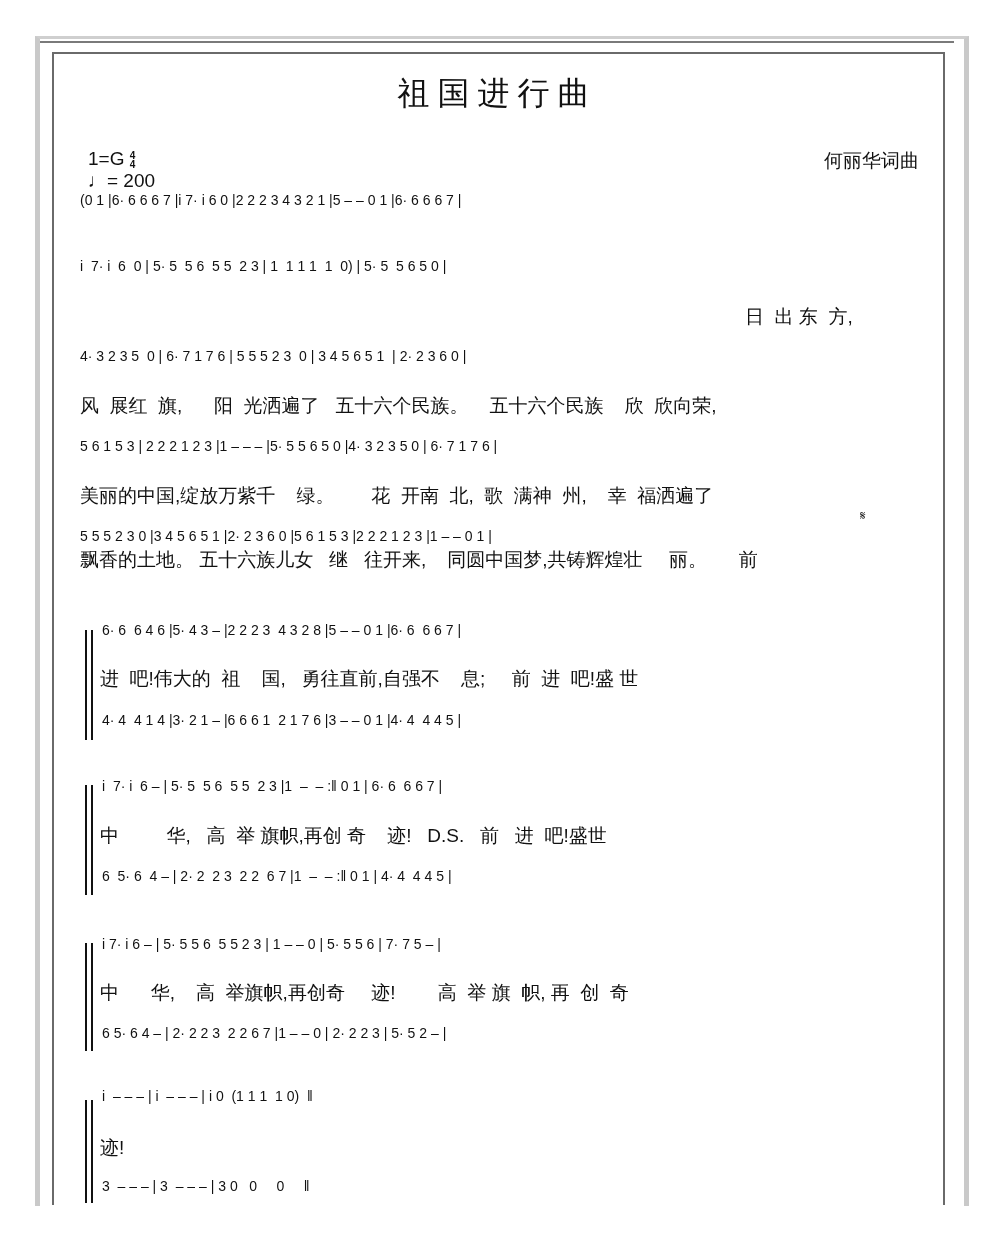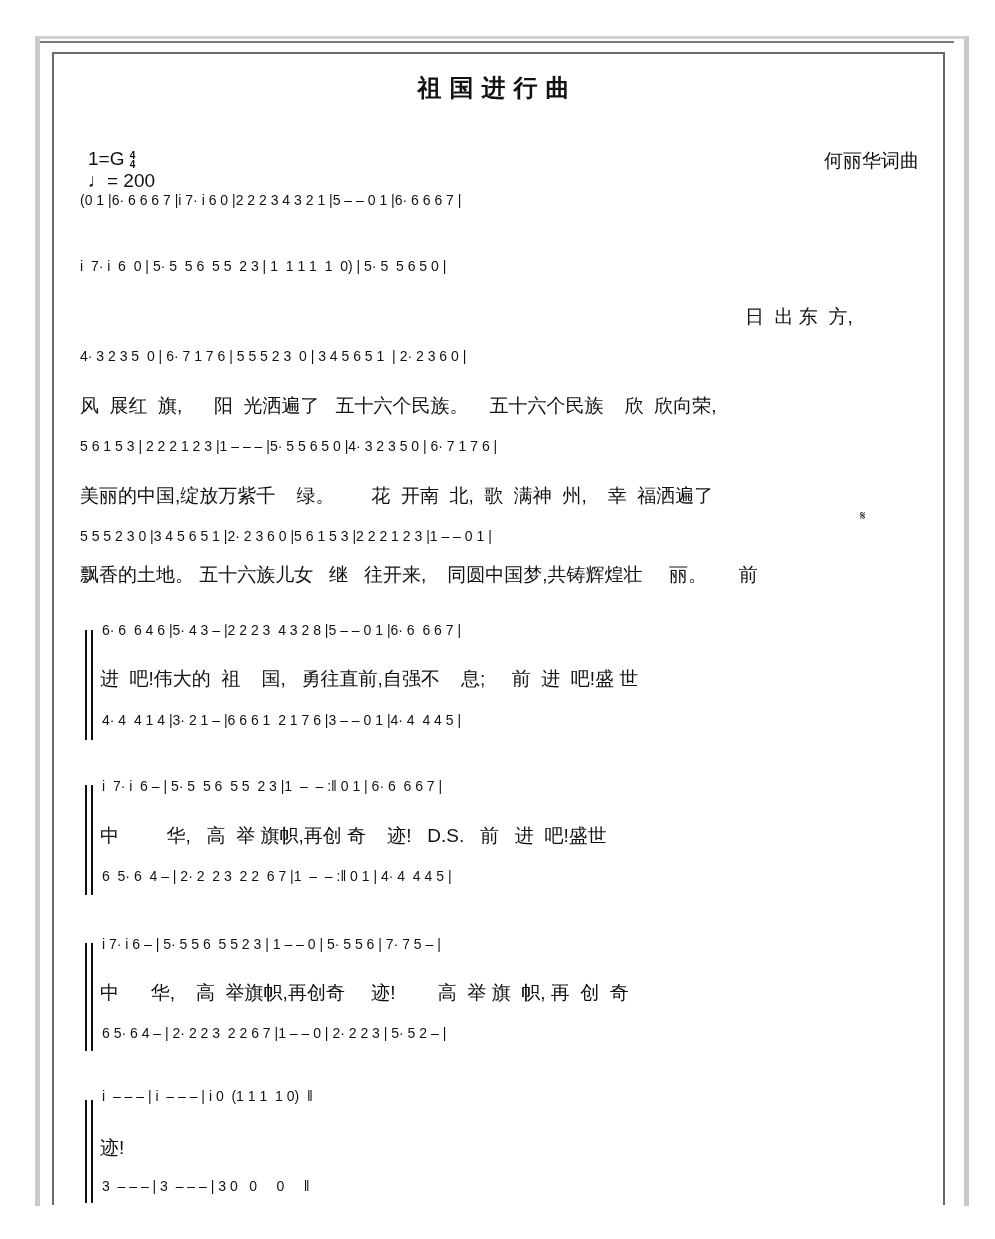--- a/index.html
+++ b/index.html
@@ -4,21 +4,21 @@
 <style>
   html,body{margin:0;padding:0;background:#ffffff;}
   body{width:995px;height:1239px;position:relative;overflow:hidden;
        font-family:"Liberation Sans","DejaVu Sans",sans-serif;color:#111;}
   .outer{position:absolute;left:35px;top:36px;width:924px;height:1167px;
          border-left:5px solid #c9c9c9;border-right:5px solid #c9c9c9;border-top:3px solid #cfcfcf;}
   .outer-rule{position:absolute;left:40px;top:41px;width:914px;height:2px;background:#7a7a7a;}
   .inner{position:absolute;left:52px;top:52px;width:889px;height:1151px;
          border-left:2px solid #6a6a6a;border-right:2px solid #6a6a6a;border-top:2px solid #6a6a6a;background:#fff;}
   .title{position:absolute;left:0;width:995px;top:72px;text-align:center;font-family:"DejaVu Serif",serif;
-         font-weight:bold;font-size:24px;letter-spacing:8px;}
+         font-weight:normal;font-size:32px;letter-spacing:8px;}
   .key{position:absolute;left:88px;top:124px;font-size:19px;line-height:22px;margin-top:24px;}
   .key .frac{display:inline-block;font-size:10px;line-height:9px;vertical-align:middle;text-align:center;font-weight:bold;}
   .composer{position:absolute;right:76px;top:148px;font-size:19px;}
   .row{position:absolute;left:80px;width:860px;height:30px;font-size:14px;white-space:pre;}
   .lyric{position:absolute;left:80px;width:860px;font-size:19px;white-space:pre;}
   .brace{position:absolute;left:85px;width:4px;border-left:2px solid #111;border-right:2px solid #111;}
   .dsign{position:absolute;font-size:13px;}
 </style>
 </head>
 <body>
@@ -42,21 +42,21 @@
 <div class="lyric" style="top:304px;left:745px">日  出 东  方,</div>
 
 <div class="row" style="top:348px">4· 3 2 3 5  0 | 6· 7 1 7 6 | 5 5 5 2 3  0 | 3 4 5 6 5 1  | 2· 2 3 6 0 |</div>
 <div class="lyric" style="top:393px">风  展红  旗,      阳  光洒遍了   五十六个民族。    五十六个民族    欣  欣向荣,</div>
 
 <div class="row" style="top:438px">5 6 1 5 3 | 2 2 2 1 2 3 |1 – – – |5· 5 5 6 5 0 |4· 3 2 3 5 0 | 6· 7 1 7 6 |</div>
 <div class="lyric" style="top:483px">美丽的中国,绽放万紫千    绿。       花  开南  北,  歌  满神  州,    幸  福洒遍了</div>
 
 <div class="dsign" style="left:860px;top:508px">𝄋</div>
 <div class="row" style="top:528px">5 5 5 2 3 0 |3 4 5 6 5 1 |2· 2 3 6 0 |5 6 1 5 3 |2 2 2 1 2 3 |1 – – 0 1 |</div>
-<div class="lyric" style="top:562px">飘香的土地。 五十六族儿女   继   往开来,    同圆中国梦,共铸辉煌壮     丽。      前</div>
+<div class="lyric" style="top:547px">飘香的土地。 五十六族儿女   继   往开来,    同圆中国梦,共铸辉煌壮     丽。      前</div>
 
 <div class="brace" style="top:630px;height:110px"></div>
 <div class="row" style="top:622px;left:102px">6· 6  6 4 6 |5· 4 3 – |2 2 2 3  4 3 2 8 |5 – – 0 1 |6· 6  6 6 7 |</div>
 <div class="lyric" style="top:666px;left:100px">进  吧!伟大的  祖    国,   勇往直前,自强不    息;     前  进  吧!盛 世</div>
 <div class="row" style="top:712px;left:102px">4· 4  4 1 4 |3· 2 1 – |6 6 6 1  2 1 7 6 |3 – – 0 1 |4· 4  4 4 5 |</div>
 
 <div class="brace" style="top:785px;height:110px"></div>
 <div class="row" style="top:778px;left:102px">i  7· i  6 – | 5· 5  5 6  5 5  2 3 |1  –  – :‖ 0 1 | 6· 6  6 6 7 |</div>
 <div class="lyric" style="top:823px;left:100px">中         华,   高  举 旗帜,再创 奇    迹!   D.S.   前   进  吧!盛世</div>
 <div class="row" style="top:868px;left:102px">6  5· 6  4 – | 2· 2  2 3  2 2  6 7 |1  –  – :‖ 0 1 | 4· 4  4 4 5 |</div>

